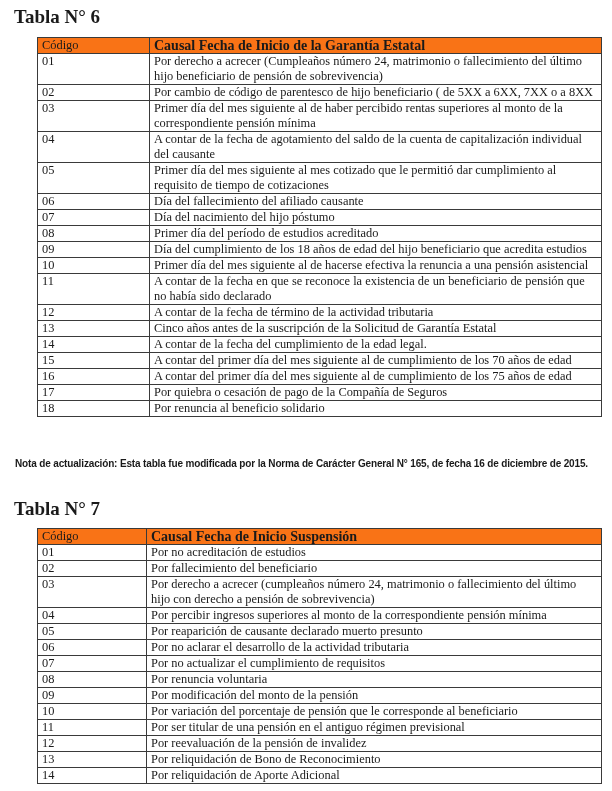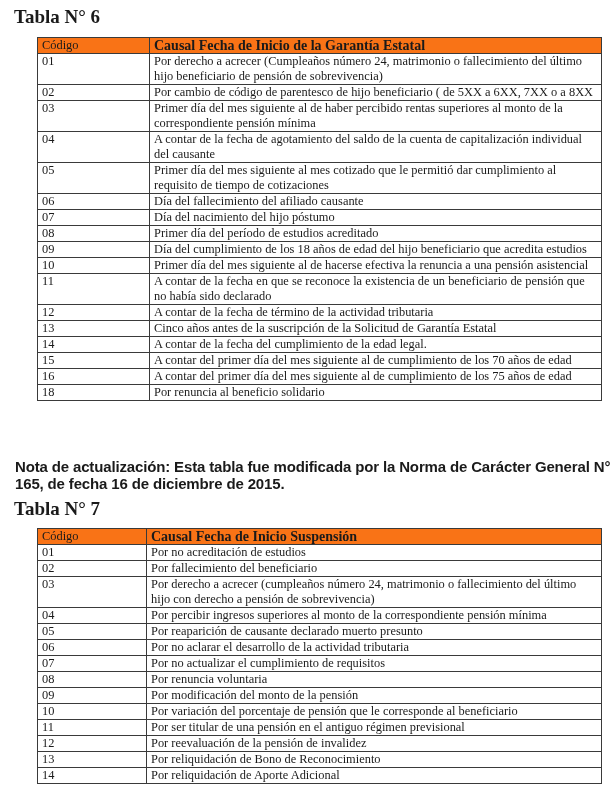--- a/index.html
+++ b/index.html
@@ -41,21 +41,21 @@
   }
   #table6 td.code, #table6 th.code { width: 103px; }
   #table7 td.code, #table7 th.code { width: 100px; }
   table.doc th.causal { font-weight: bold; font-size: 14px; }
   table.doc td { height: 14px; }
   .note {
     position: absolute;
     left: 15px;
     top: 458px;
     font-weight: bold;
-    font-size: 15px;
+    font-size: 10px;
     font-family: "Liberation Sans Narrow", "Liberation Sans", sans-serif;
     letter-spacing: -0.15px;
   }
 </style>
 </head>
 <body>
 
 <div id="t6-title" class="tabla-title">Tabla N° 6</div>
 
 <table id="table6" class="doc">
@@ -124,20 +124,24 @@
       </tr>
       <tr>
         <td class="code">15</td>
         <td>A contar del primer día del mes siguiente al de cumplimiento de los 70 años de edad</td>
       </tr>
       <tr>
         <td class="code">16</td>
         <td>A contar del primer día del mes siguiente al de cumplimiento de los 75 años de edad</td>
       </tr>
       <tr>
+        <td class="code">17</td>
+        <td>Por quiebra o cesación de pago de la Compañía de Seguros</td>
+      </tr>
+      <tr>
         <td class="code">18</td>
         <td>Por renuncia al beneficio solidario</td>
       </tr>
     </tbody>
 </table>
 
 <div class="note">Nota de actualización: Esta tabla fue modificada por la Norma de Carácter General N° 165, de fecha 16 de diciembre de 2015.</div>
 
 <div id="t7-title" class="tabla-title">Tabla N° 7</div>
 

